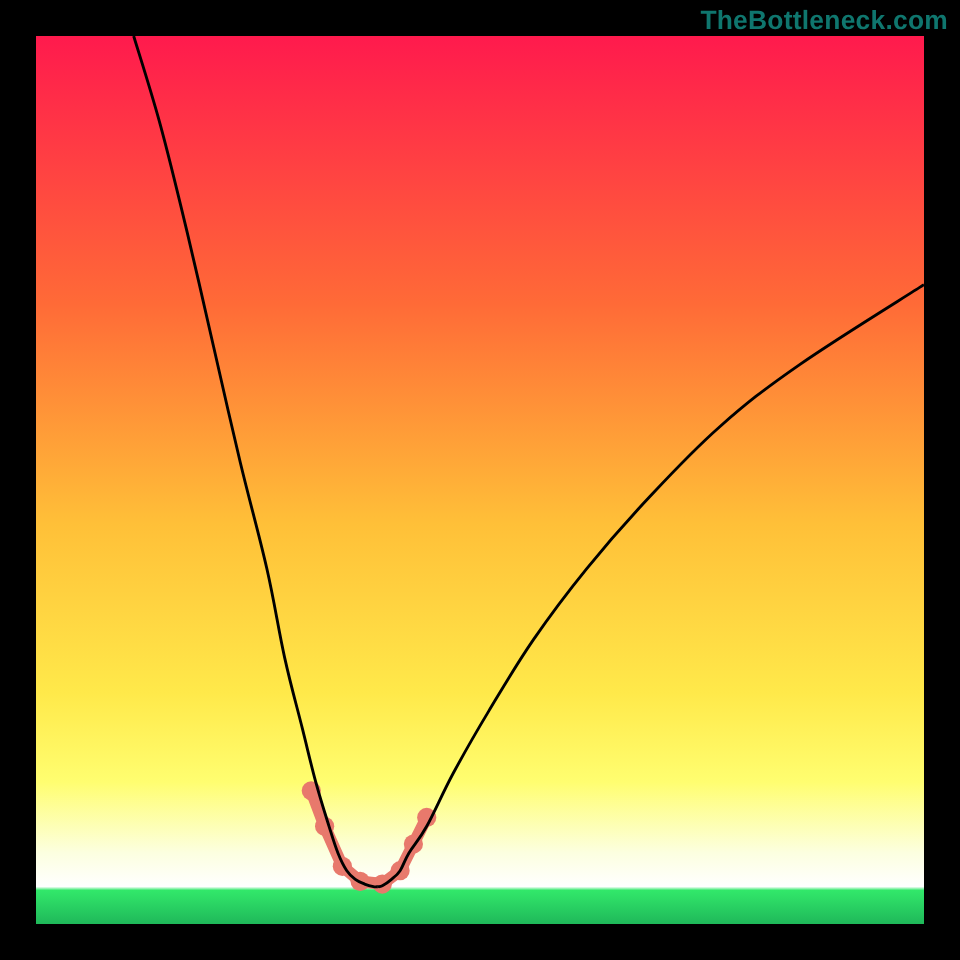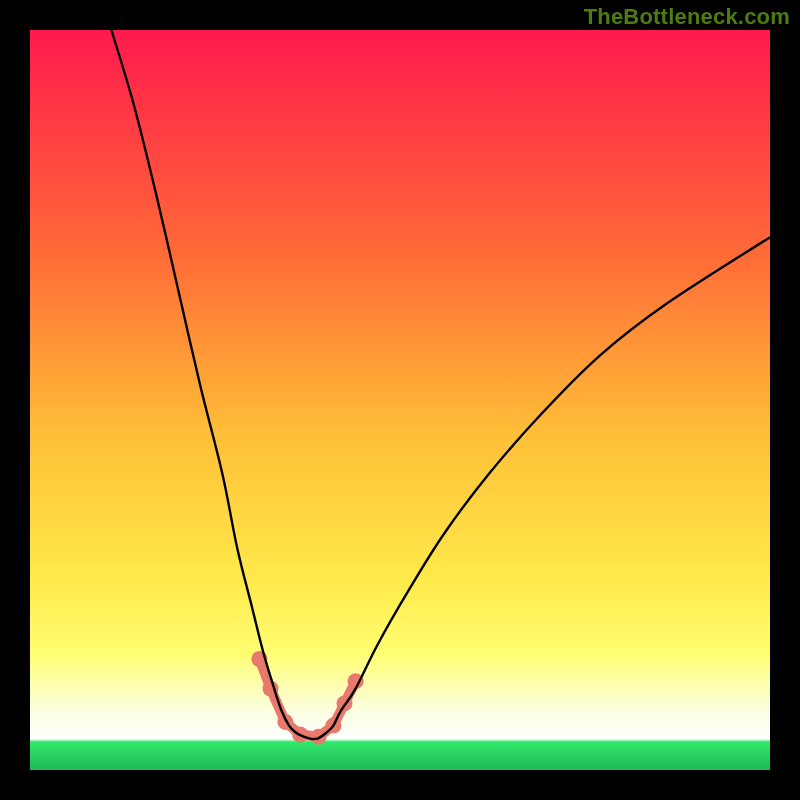--- a/index.html
+++ b/index.html
@@ -32,21 +32,21 @@
     position: absolute;
     inset: 0;
   }
   .watermark {
     position: absolute;
     top: 4px;
     right: 10px;
     font-family: Arial, Helvetica, sans-serif;
     font-size: 22px;
     font-weight: 600;
-    color: #4d7c0f;
+    color: #0f766e;
     letter-spacing: 0.2px;
     text-align: center;
   }
 </style>
 </head>
 <body>
 
 <div class="stage">
   <div class="watermark">TheBottleneck.com</div>
 

